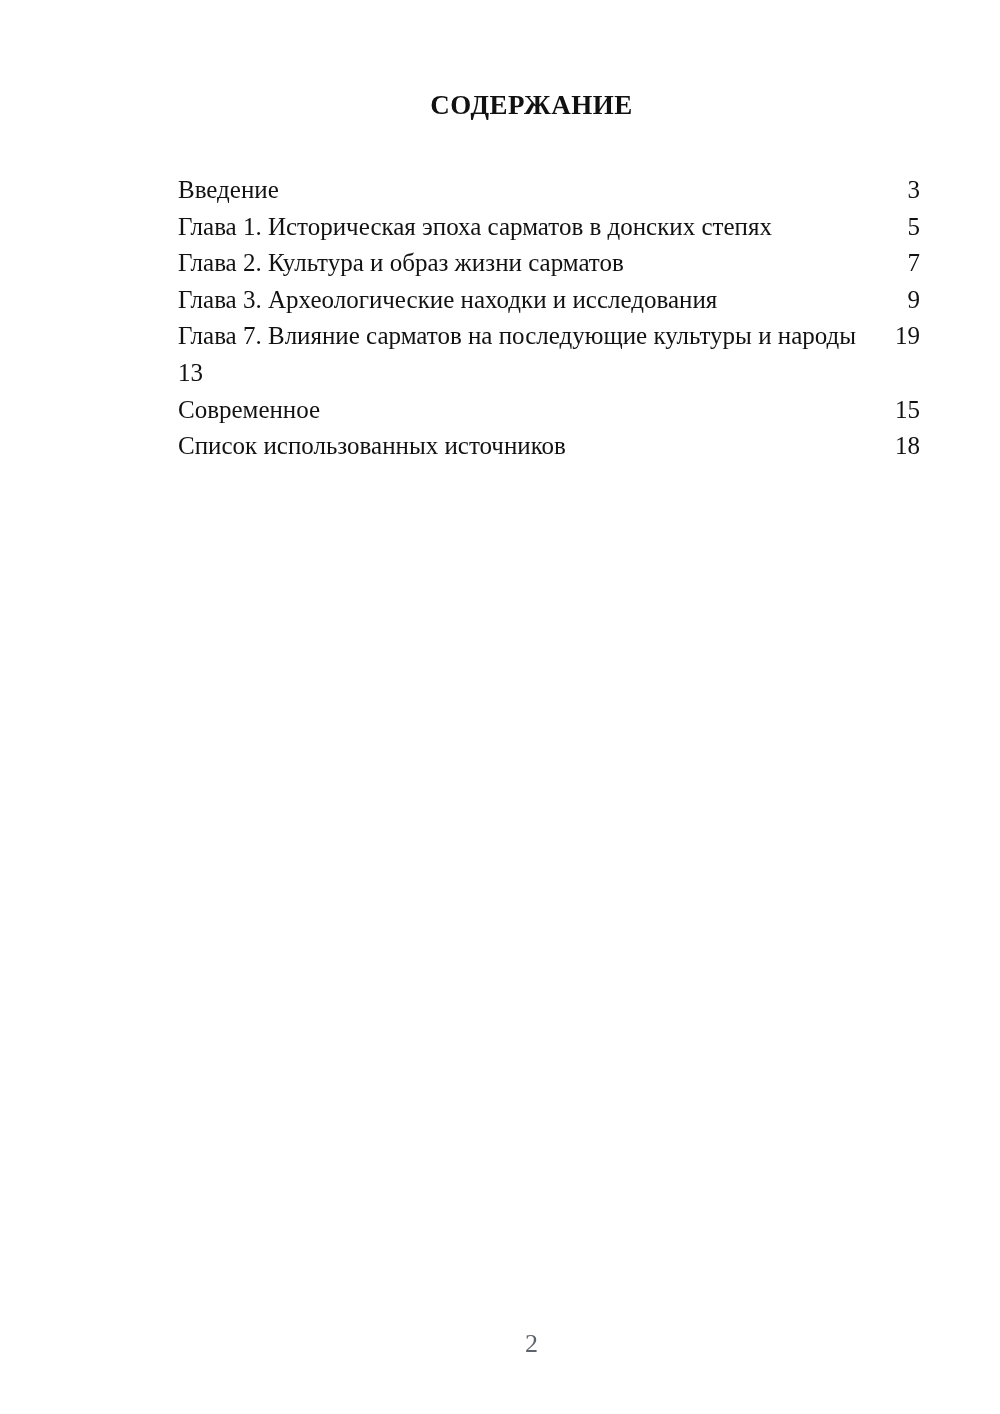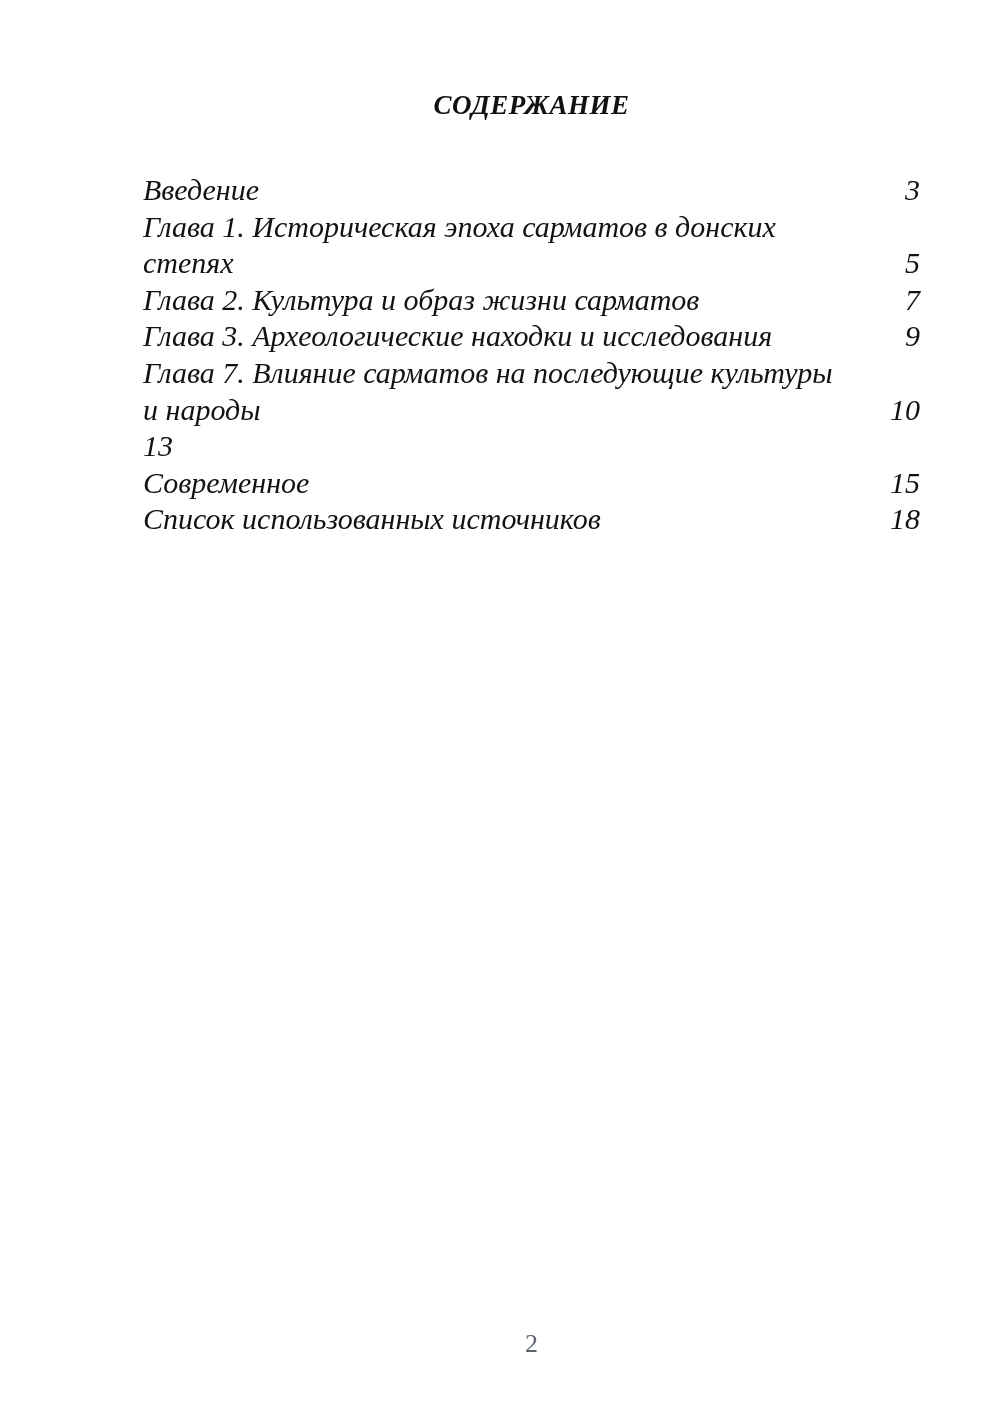--- a/index.html
+++ b/index.html
@@ -18,35 +18,35 @@
     position: relative;
     width: 1000px;
     height: 1414px;
     background: #ffffff;
   }
   .content {
     position: absolute;
     left: 143px;
     top: 0;
     width: 777px; 
-    font-style: italic;
   }
   .doc-title {
     margin: 90px 0 0 0;
     text-align: center;
     font-size: 27px;
     line-height: 31px;
     font-weight: bold;
     letter-spacing: 0.5px;
     color: #111111;
   }
   .toc {
     margin-top: 51px;
-    font-size: 30px;
+    font-size: 25px;
     line-height: 36.6px;
+    margin-left: 35px;
   }
   .toc-row {
     display: flex;
     justify-content: space-between;
     align-items: flex-end;
   }
   .toc-label {
     max-width: 692px;
   }
   .toc-page {
@@ -87,21 +87,21 @@
     <span class="toc-page">7</span>
   </div>
 
   <div class="toc-row">
     <span class="toc-label">Глава 3. Археологические находки и исследования</span>
     <span class="toc-page">9</span>
   </div>
 
   <div class="toc-row">
     <span class="toc-label">Глава 7. Влияние сарматов на последующие культуры и народы</span>
-    <span class="toc-page">10</span>
+    <span class="toc-page">19</span>
   </div>
 
   <div class="toc-row">
     <span class="toc-page">13</span>
   </div>
 
   <div class="toc-row">
     <span class="toc-label">Современное</span>
     <span class="toc-page">15</span>
   </div>

